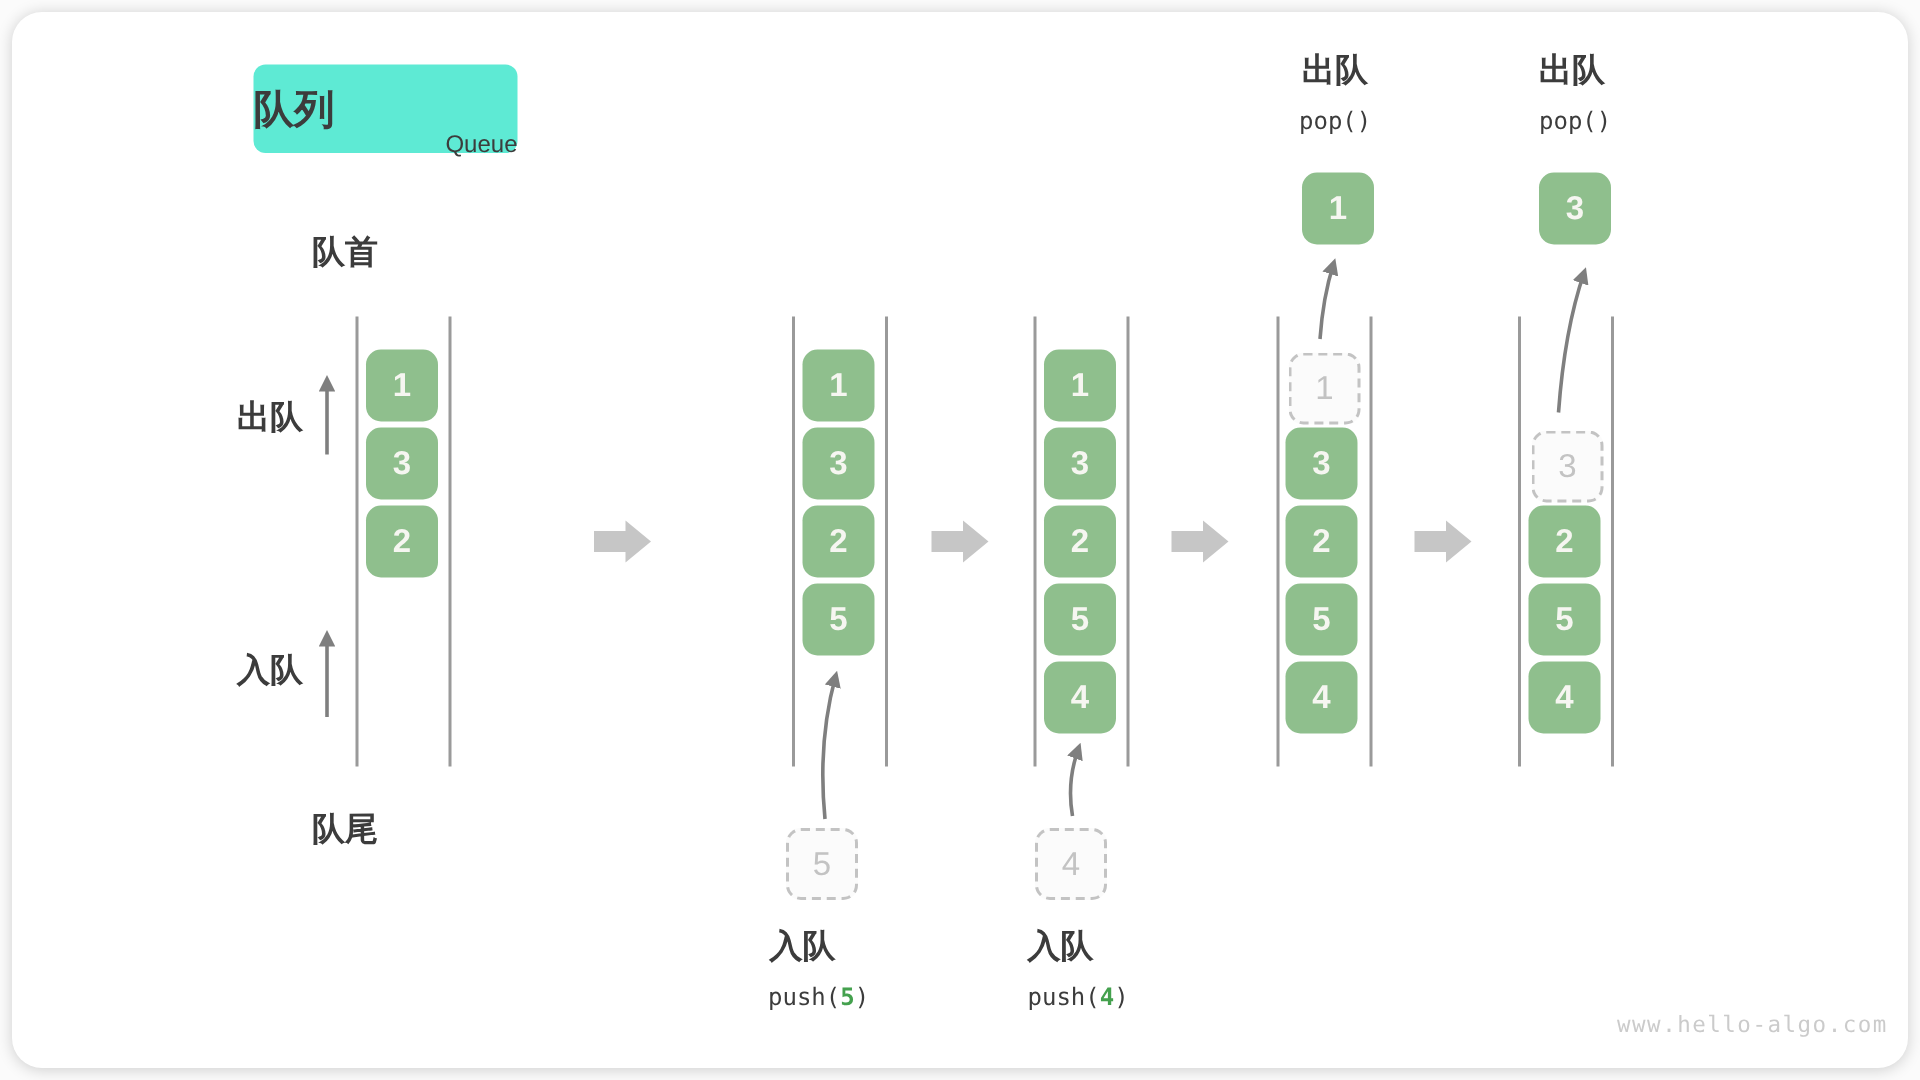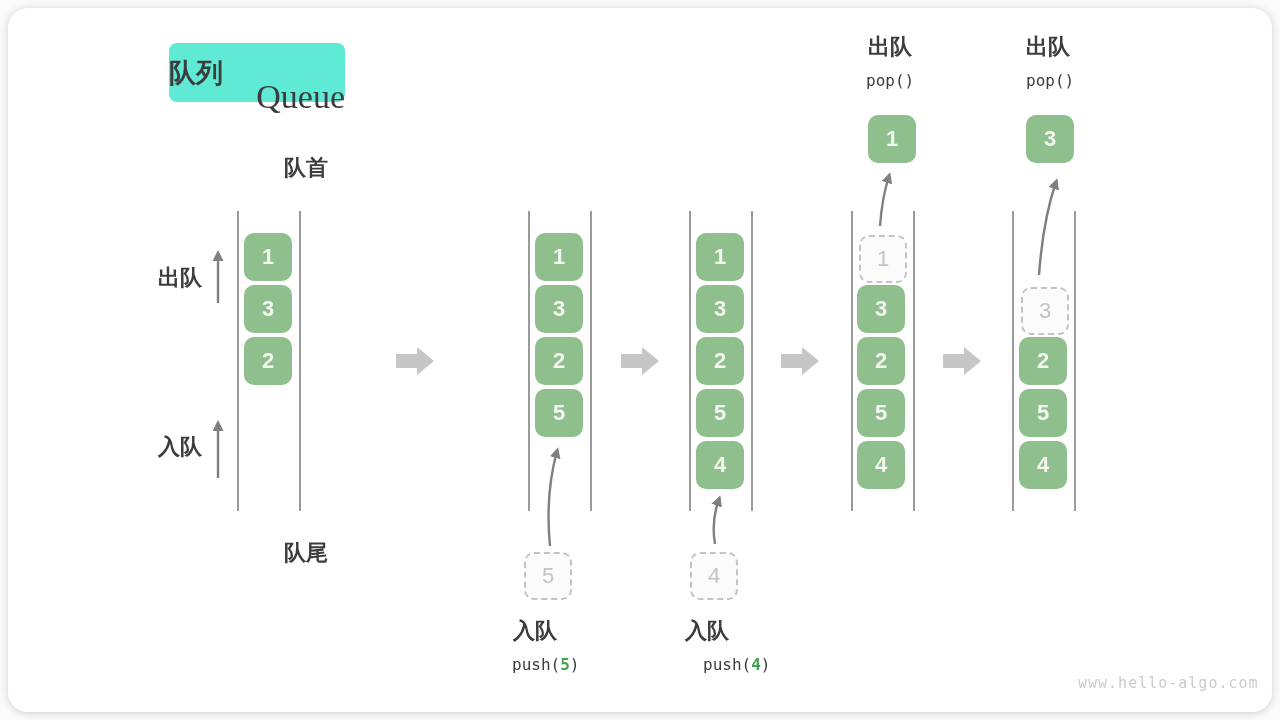--- a/index.html
+++ b/index.html
@@ -12,26 +12,26 @@
     background:#ffffff;border-radius:20px;
     box-shadow:0 1px 10px rgba(0,0,0,0.18);
   }
   .overlay{position:absolute;left:0;top:0;width:1280px;height:720px;pointer-events:none;}
   .title-box{
     position:absolute;left:169px;top:43px;width:176px;height:59px;
     background:#5eead4;border-radius:8px;display:flex;align-items:center;
     justify-content:space-between;gap:12px;color:#3c3c3c;
   }
   .title-zh{font-size:27px;font-weight:700;}
-  .title-en{font-family:Liberation Serif, serif;font-size:34px;margin-top:48px;}
+  .title-en{font-family:Liberation Sans, sans-serif;font-size:16px;margin-top:48px;}
   .lbl{
     position:absolute;font-size:22px;font-weight:700;color:#3c3c3c;
     line-height:26px;white-space:nowrap;
   }
-  .lbl.center{width:120px;text-align:right;}
+  .lbl.center{width:120px;text-align:left;}
   .lbl.right{width:72px;text-align:right;}
   .code{
     position:absolute;font-family:"DejaVu Sans Mono",monospace;font-size:16px;
     color:#3c3c3c;line-height:26px;white-space:nowrap;
   }
   .code .green{color:#44a14e;font-weight:700;}
   .vline{position:absolute;width:1.5px;height:300px;top:211px;background:#9a9a9a;}
   .blk{
     position:absolute;width:48px;height:48px;border-radius:10px;
     background:#8fbf8d;color:#f6f6f1;font-size:22px;font-weight:600;
@@ -102,21 +102,21 @@
 
   <div class="vline" style="left:689px;"></div>
   <div class="vline" style="left:751px;"></div>
   <div class="blk" style="left:696px;top:233px;">1</div>
   <div class="blk" style="left:696px;top:285px;">3</div>
   <div class="blk" style="left:696px;top:337px;">2</div>
   <div class="blk" style="left:696px;top:389px;">5</div>
   <div class="blk" style="left:696px;top:441px;">4</div>
   <div class="blk ghost" style="left:690px;top:552px;">4</div>
   <div class="lbl" style="left:685px;top:618px;">入队</div>
-  <div class="code" style="left:685px;top:652px;margin-left:18px;"><span>push(</span><span class="green">4</span><span>)</span></div>
+  <div class="code" style="left:685px;top:652px;"><span>push(</span><span class="green">4</span><span>)</span></div>
 
   <div class="vline" style="left:851px;"></div>
   <div class="vline" style="left:913px;"></div>
   <div class="blk ghost" style="left:859px;top:235px;">1</div>
   <div class="blk" style="left:857px;top:285px;">3</div>
   <div class="blk" style="left:857px;top:337px;">2</div>
   <div class="blk" style="left:857px;top:389px;">5</div>
   <div class="blk" style="left:857px;top:441px;">4</div>
   <div class="lbl" style="left:868px;top:34px;">出队</div>
   <div class="code" style="left:866px;top:68px;">pop()</div>

